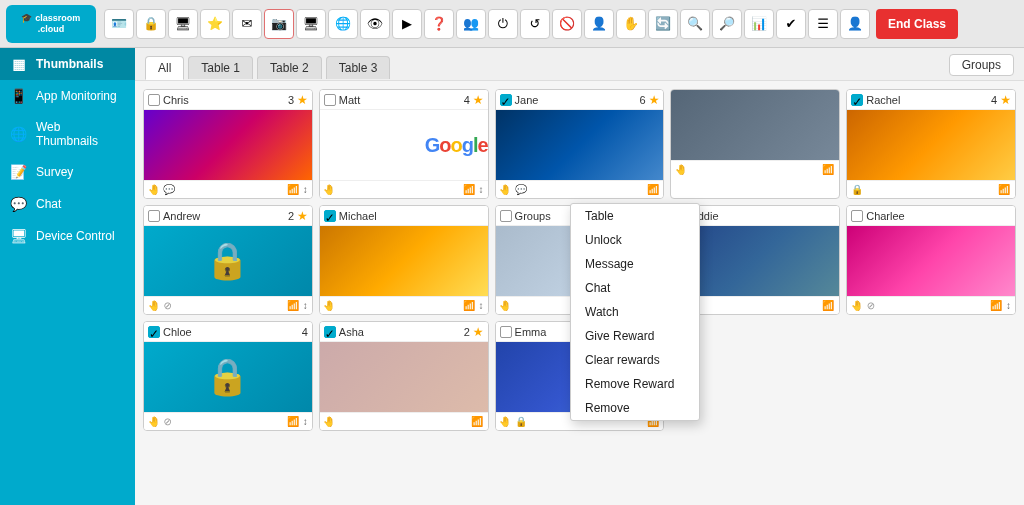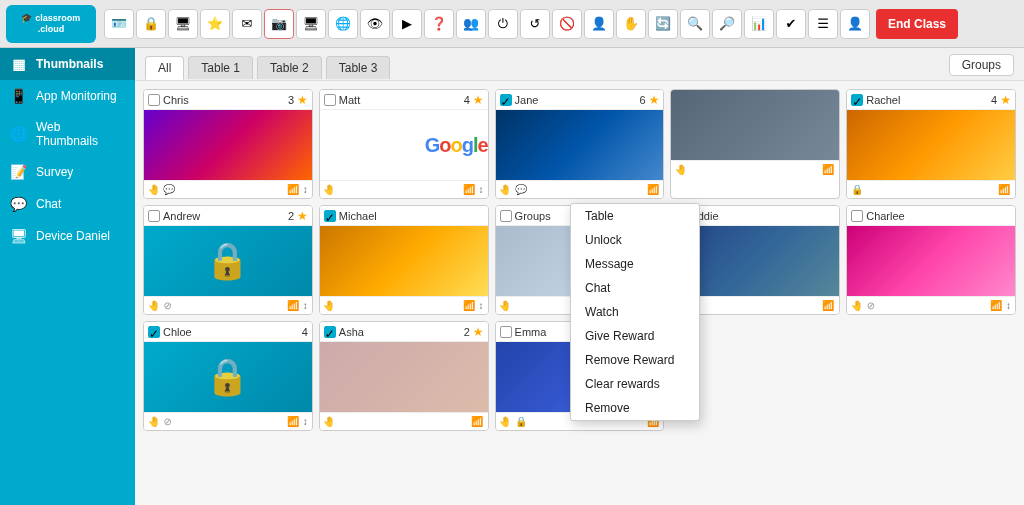--- a/index.html
+++ b/index.html
@@ -295,21 +295,21 @@
     <div class="sidebar-item">
       <span class="sidebar-icon">📝</span>
       <span>Survey</span>
     </div>
     <div class="sidebar-item">
       <span class="sidebar-icon">💬</span>
       <span>Chat</span>
     </div>
     <div class="sidebar-item">
       <span class="sidebar-icon">🖥</span>
-      <span>Device Daniel</span>
+      <span>Device Control</span>
     </div>
   </div>
 
   <div class="content">
 
     <div class="tab-bar">
       <div class="tabs-left">
         <div class="tab active">All</div>
         <div class="tab">Table 1</div>
         <div class="tab">Table 2</div>
@@ -612,19 +612,19 @@
 
     </div>
 
     <div class="context-menu">
       <div class="context-menu-item">Table</div>
       <div class="context-menu-item">Unlock</div>
       <div class="context-menu-item">Message</div>
       <div class="context-menu-item">Chat</div>
       <div class="context-menu-item">Watch</div>
       <div class="context-menu-item">Give Reward</div>
+      <div class="context-menu-item">Clear rewards</div>
       <div class="context-menu-item">Remove Reward</div>
-      <div class="context-menu-item">Clear rewards</div>
       <div class="context-menu-item">Remove</div>
     </div>
 
   </div>
 </div>
 
 </body></html>

